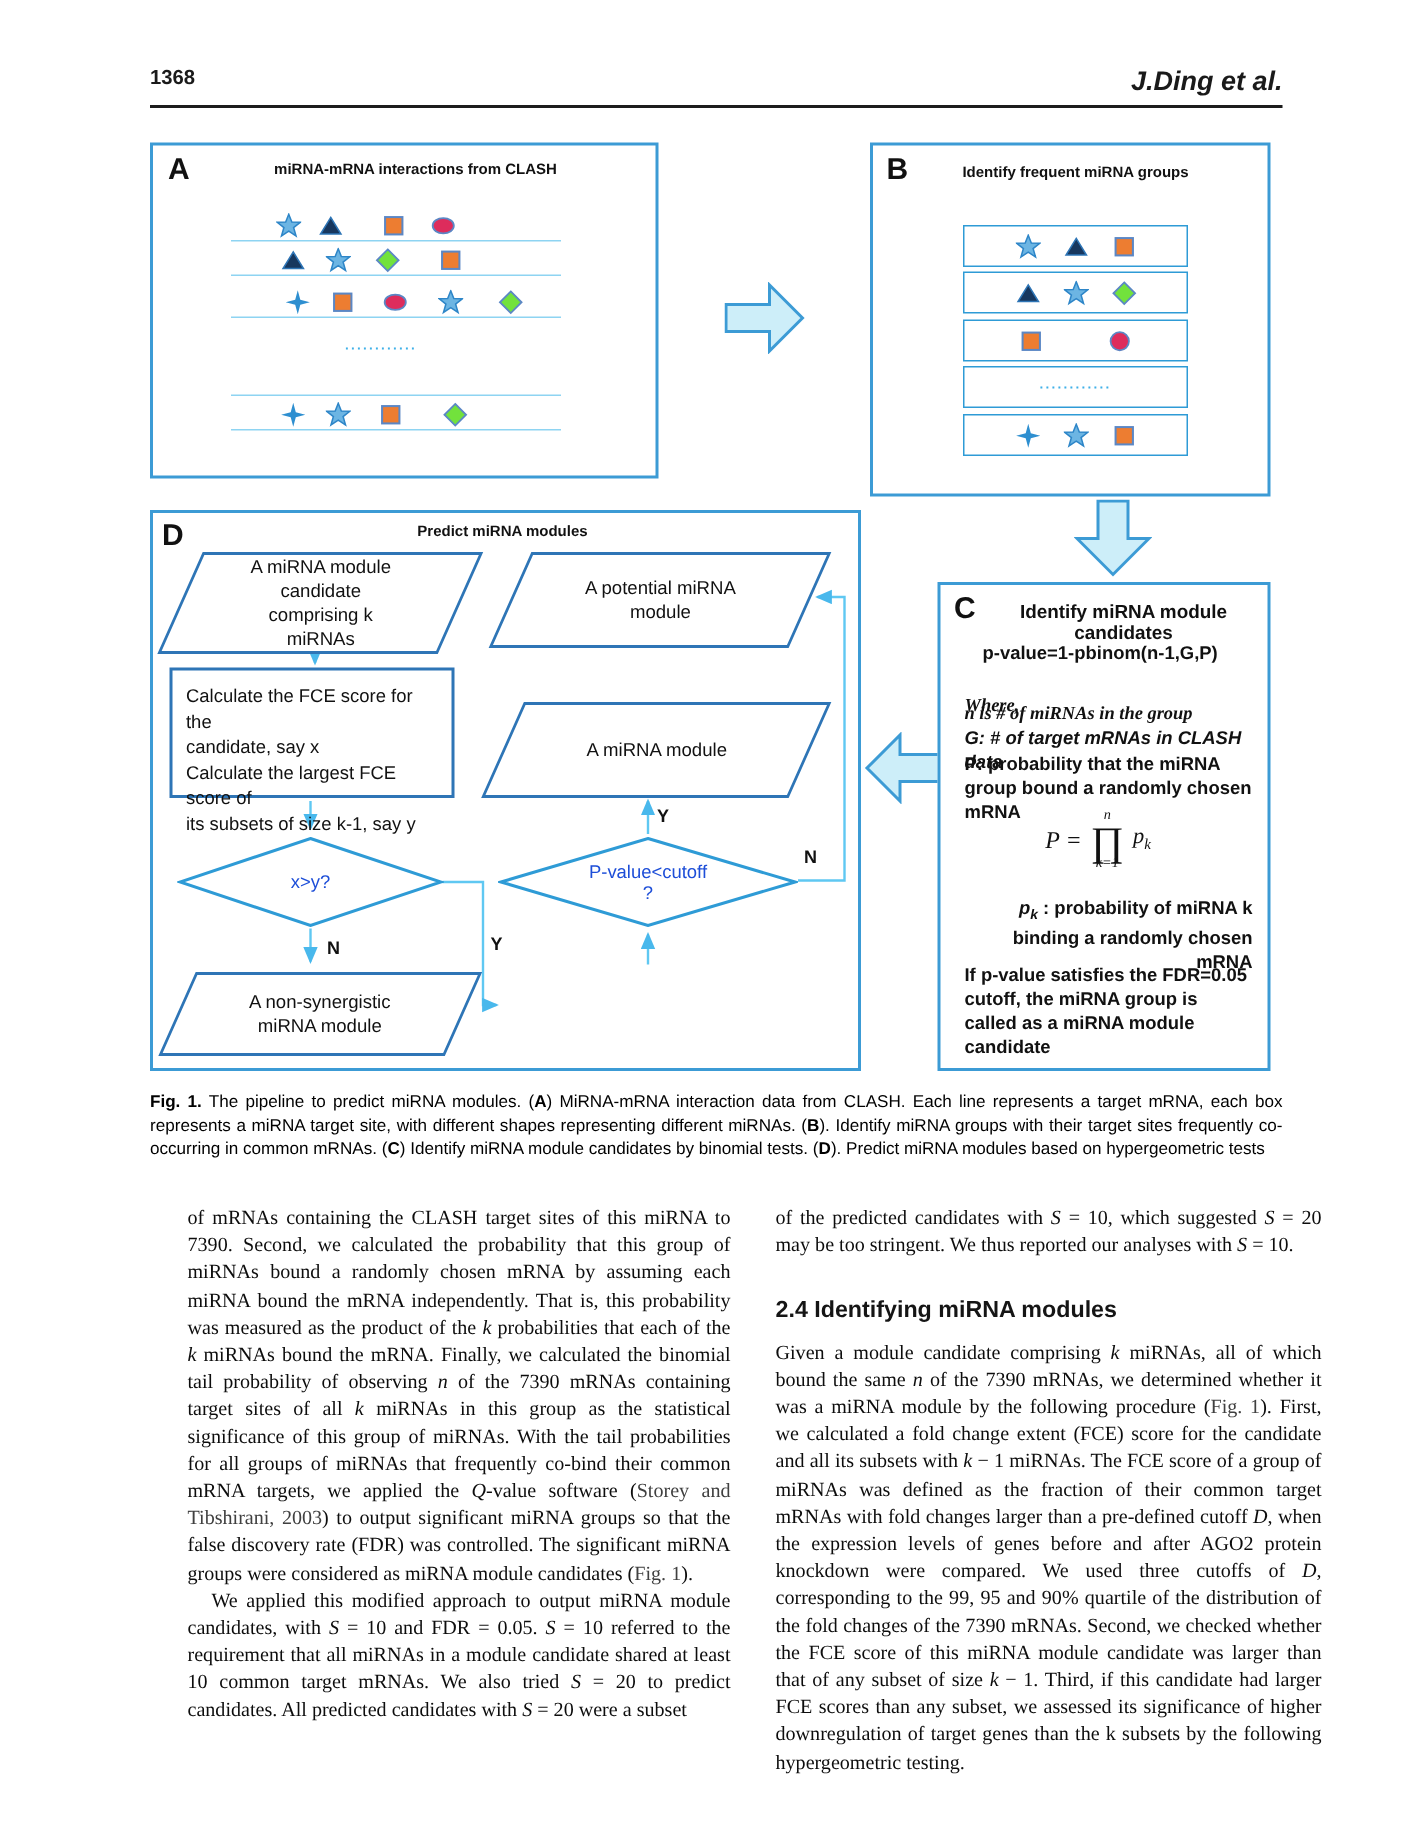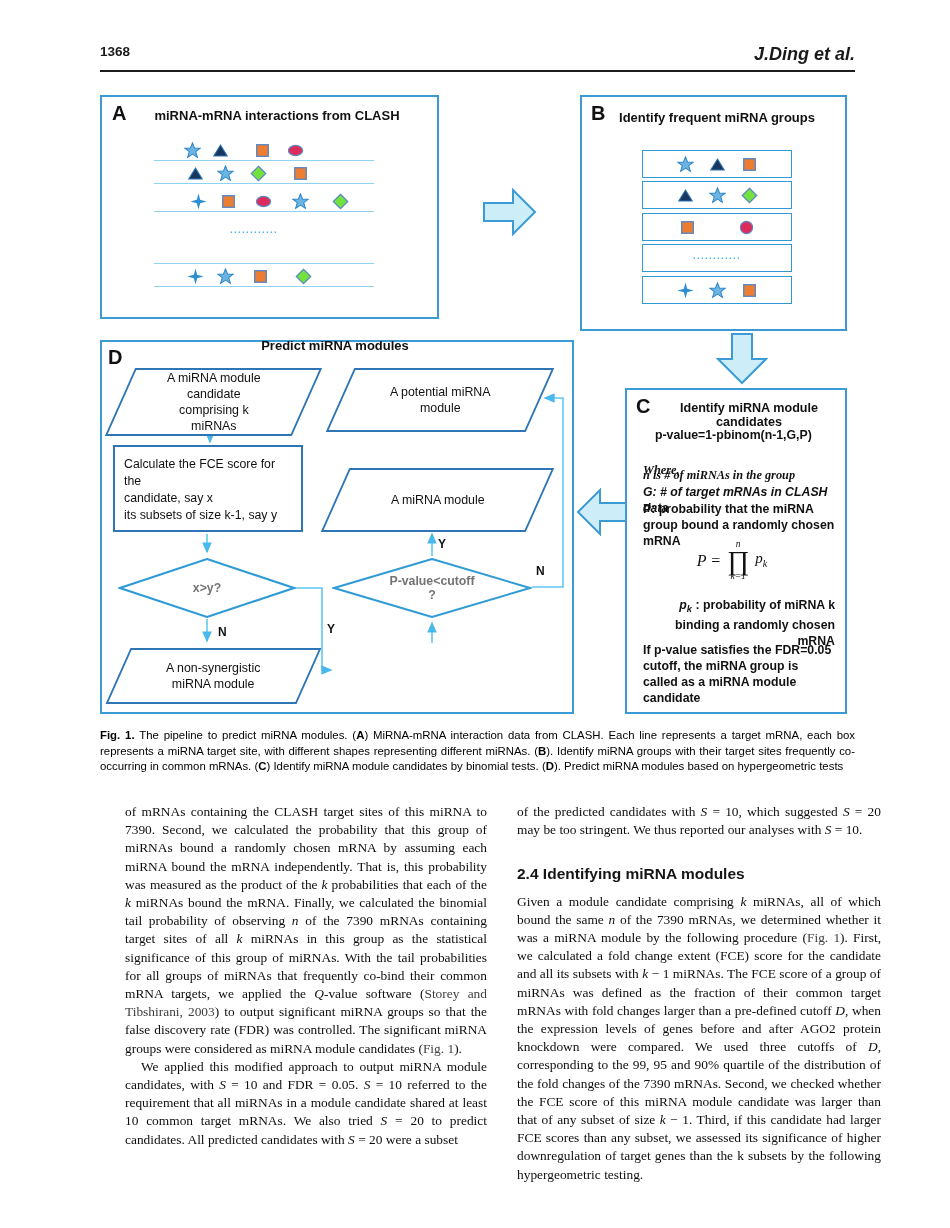--- a/index.html
+++ b/index.html
@@ -8,21 +8,21 @@
   .abs{position:absolute;}
 
   
   .pagenum{left:100px;top:44px;font-size:13.5px;font-weight:bold;}
   .runauthor{right:95px;top:44px;font-size:18px;font-weight:bold;font-style:italic;}
   .headrule{left:100px;top:70px;width:755px;height:2px;background:#1c1c1c;}
 
   
   .panel{position:absolute;border:2px solid #3c9bd5;background:#fff;}
   .plabel{position:absolute;font-size:20px;font-weight:bold;color:#111;}
-  .ptitle{position:absolute;font-size:13px;font-weight:bold;text-align:center;color:#111;}
+  .ptitle{position:absolute;font-size:10px;font-weight:bold;text-align:center;color:#111;}
 
   
   .a-line{position:absolute;border-bottom:1.5px solid #8ed4f2;height:20px;}
   .sh{position:absolute;width:17px;height:17px;bottom:1px;}
   .dots{color:#3fb0e8;font-size:9px;font-weight:bold;letter-spacing:1.5px;}
 
   
   .b-box{position:absolute;border:1.6px solid #2e9bd6;background:#fff;display:flex;
          align-items:center;justify-content:center;}
   .b-box .sh{position:static;bottom:auto;}
@@ -41,21 +41,21 @@
   
   .fl-rect{position:absolute;border:2px solid #2e75b6;background:#fff;font-size:12.3px;
            line-height:17px;padding:9px 6px 0 9px;color:#111;}
   .para{position:absolute;border:2px solid #2e75b6;background:#fff;transform:skewX(-24deg);
         display:flex;align-items:center;justify-content:center;}
   .para-inner{transform:skewX(24deg);text-align:center;font-size:12.4px;line-height:16px;color:#111;}
   .diamond{position:absolute;}
   .diamond svg{position:absolute;left:0;top:0;width:100%;height:100%;}
   .diamond .dtext{position:absolute;left:0;top:0;width:100%;height:100%;display:flex;
         flex-direction:column;align-items:center;justify-content:center;
-        font-size:12.3px;line-height:14px;color:#737373;font-weight:bold;}
+        font-size:12.3px;line-height:14px;color:#1d4ed8;}
   .elabel{position:absolute;font-size:12px;font-weight:bold;color:#111;}
 
   
   .caption{left:100px;top:728px;width:755px;font-size:11.4px;line-height:15.6px;
            text-align:justify;color:#000;}
   .bold{font-weight:bold;}
   .italic{font-style:italic;}
   .link{color:#404040;}
   .sub{vertical-align:sub;font-size:75%;font-style:italic;}
 
@@ -250,21 +250,21 @@
       </span>
       <span class="f-term"><span>p</span><sub>k</sub></span>
     </div>
 
     <div class="c-line" style="left:16px;top:207px;width:192px;font-weight:700;text-align:right;"><span class="italic">p</span><span class="sub">k</span><span> : probability of miRNA k binding a randomly chosen mRNA</span></div>
     <div class="c-line" style="left:16px;top:252px;width:192px;font-weight:600;">If p-value satisfies the FDR=0.05 cutoff, the miRNA group is called as a miRNA module candidate</div>
   </div>
 
   <div class="panel" style="left:100px;top:340px;width:470px;height:370px;"></div>
   <div class="plabel" style="left:108px;top:346px;">D</div>
-  <div class="ptitle" style="left:235px;top:338px;width:200px;">Predict miRNA modules</div>
+  <div class="ptitle" style="left:235px;top:349px;width:200px;">Predict miRNA modules</div>
 
   <svg class="abs" style="left:100px;top:340px;pointer-events:none;" width="470" height="370">
     <defs>
       <marker id="arr" markerWidth="8" markerHeight="8" refX="6" refY="3" orient="auto">
         <path d="M0,0 L7,3 L0,6 Z" fill="#49b8ec"></path>
       </marker>
     </defs>
     <g stroke="#5fc8f2" stroke-width="1.6" fill="none">
       <line x1="110" y1="92" x2="110" y2="102" marker-end="url(#arr)"></line>
       <line x1="107" y1="194" x2="107" y2="212" marker-end="url(#arr)"></line>
@@ -288,20 +288,21 @@
   <div class="para" style="left:340px;top:368px;width:196px;height:60px;">
     <div class="para-inner">
       <div>A potential miRNA</div>
       <div>module</div>
     </div>
   </div>
 
   <div class="fl-rect" style="left:113px;top:445px;width:190px;height:87px;box-sizing:border-box;">
     <div>Calculate the FCE score for the</div>
     <div>candidate, say x</div>
+    <div>Calculate the largest FCE score of</div>
     <div>its subsets of size k-1, say y</div>
   </div>
 
   <div class="para" style="left:335px;top:468px;width:201px;height:60px;">
     <div class="para-inner">A miRNA module</div>
   </div>
 
   <div class="diamond" style="left:118px;top:558px;width:178px;height:60px;">
     <svg viewBox="0 0 178 60" preserveAspectRatio="none">
       <polygon points="89,1 176,30 89,59 2,30" fill="#ffffff" stroke="#2e9bd6" stroke-width="2" vector-effect="non-scaling-stroke"></polygon>

